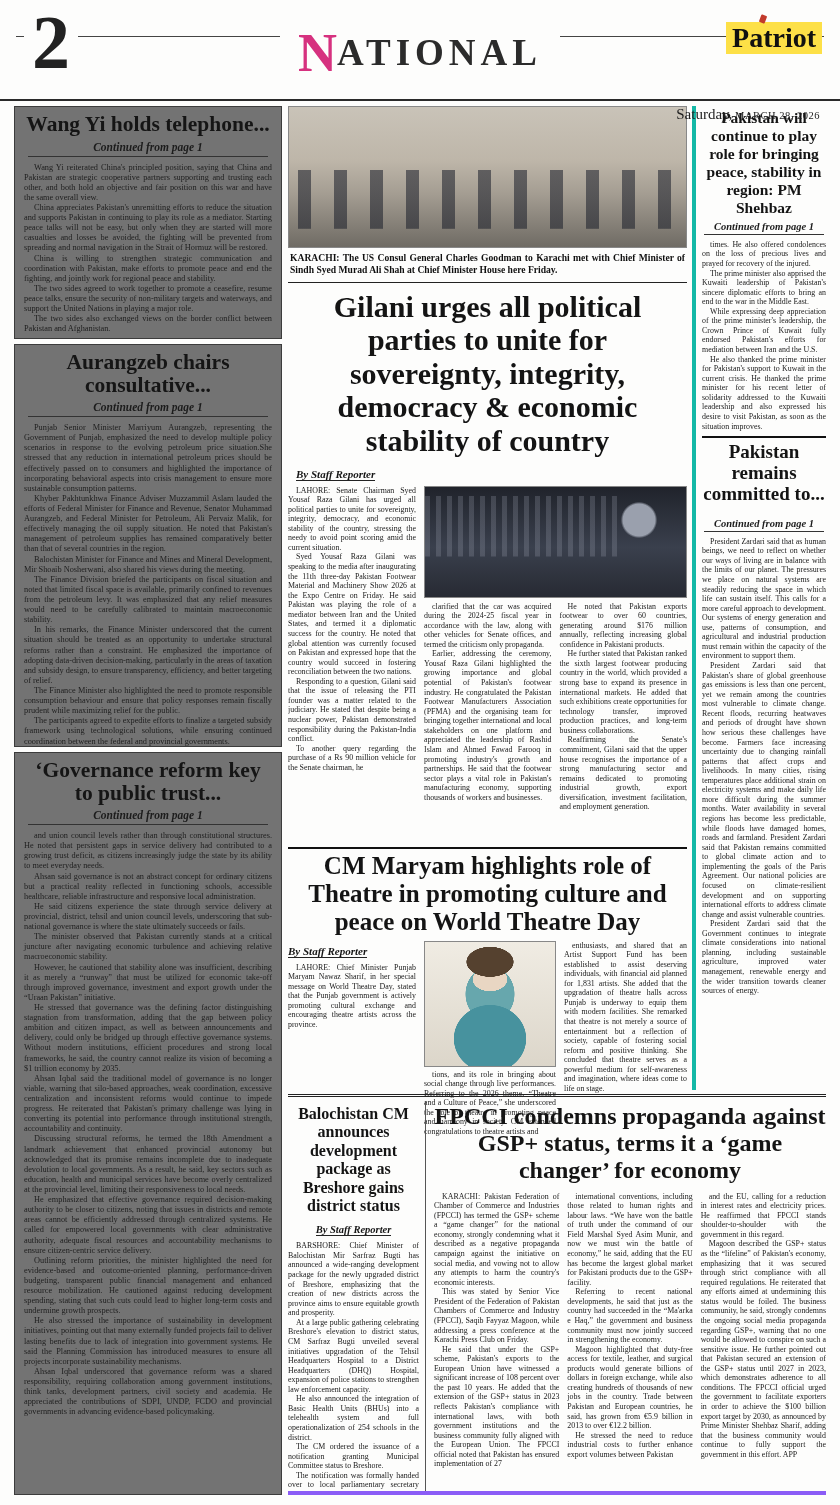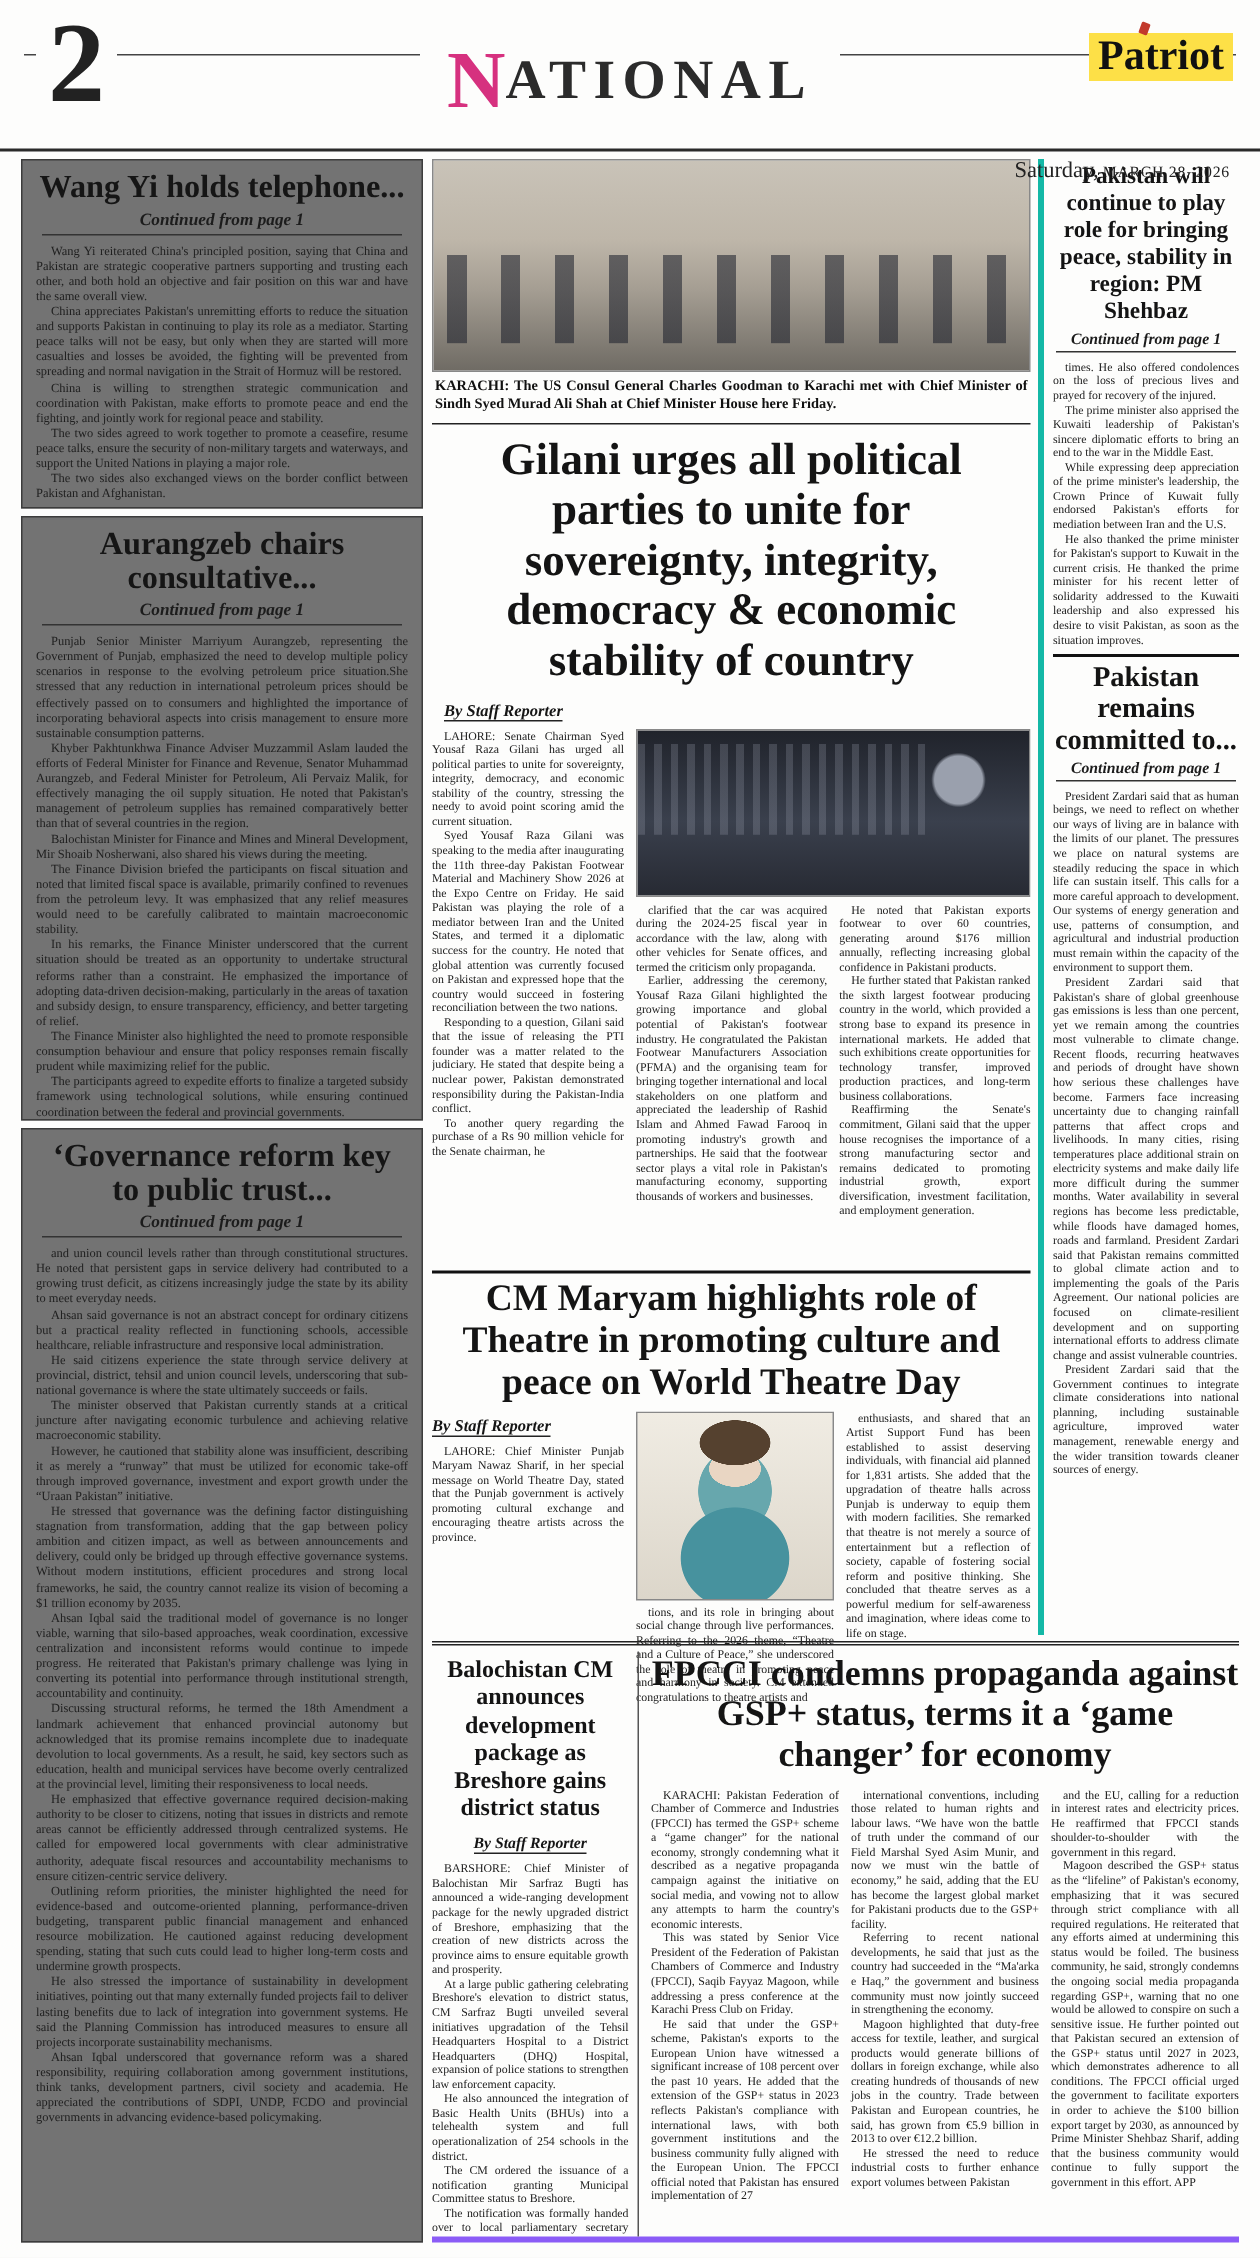--- a/index.html
+++ b/index.html
@@ -58,21 +58,21 @@
   .headline-lg{font-size:25px;font-weight:bold;text-align:center;line-height:1.12;margin:2px 2px 5px;color:#141414;}
   .maryam-cols{height:206px;}
   .photo-maryam{height:126px;margin-bottom:3px;background:
      radial-gradient(ellipse 30% 20% at 50% 16%,#55412f 0 60%,rgba(0,0,0,0) 61%),
      radial-gradient(ellipse 22% 16% at 50% 30%,#e9d6c3 0 60%,rgba(0,0,0,0) 61%),
      radial-gradient(ellipse 46% 45% at 50% 78%,#47929e 0 60%,rgba(0,0,0,0) 61%),
      radial-gradient(ellipse 34% 40% at 50% 42%,#67a7ad 0 55%,rgba(0,0,0,0) 56%),
      linear-gradient(180deg,#f0ece3 0%,#dcd6ca 100%);}
   
   .headline-md{font-size:15.5px;font-weight:bold;text-align:center;line-height:1.16;margin:3px 0 4px;color:#141414;}
-  .headline-md2{font-size:19px;font-weight:bold;text-align:center;line-height:1.1;margin:4px 0 2px;color:#141414;}
+  .headline-md2{font-size:19px;font-weight:bold;text-align:center;line-height:1.1;margin:4px 0 13px;color:#141414;}
   .continued-r{display:block;font-size:10.5px;font-weight:bold;font-style:italic;text-align:center;border-bottom:1px solid #333;padding-bottom:2px;margin:0 2px 5px;}
   .rp{margin:0;font-size:7.9px;line-height:1.21;text-align:justify;text-indent:8px;color:#202020;}
   
   .lower{flex:1;border-top:3px double #222;display:flex;margin-top:4px;padding-top:4px;min-height:0;border-bottom:4px solid #8b5cf6;}
   .baloch-col{width:138px;flex:none;border-right:1px solid #555;padding:2px 6px 0 0;box-sizing:border-box;overflow:hidden;}
   .headline-sm{font-size:16px;font-weight:bold;text-align:center;line-height:1.15;margin:2px 0 4px;color:#141414;}
   .byline-c{display:inline-block;font-size:10.5px;font-weight:bold;font-style:italic;border-bottom:1px solid #222;margin:0 0 5px;color:#151515;}
   .byline-wrap{text-align:center;}
   .fpcci-col{flex:1;padding:0 0 0 8px;min-width:0;display:flex;flex-direction:column;overflow:hidden;}
   .fpcci-cols{flex:1;}

